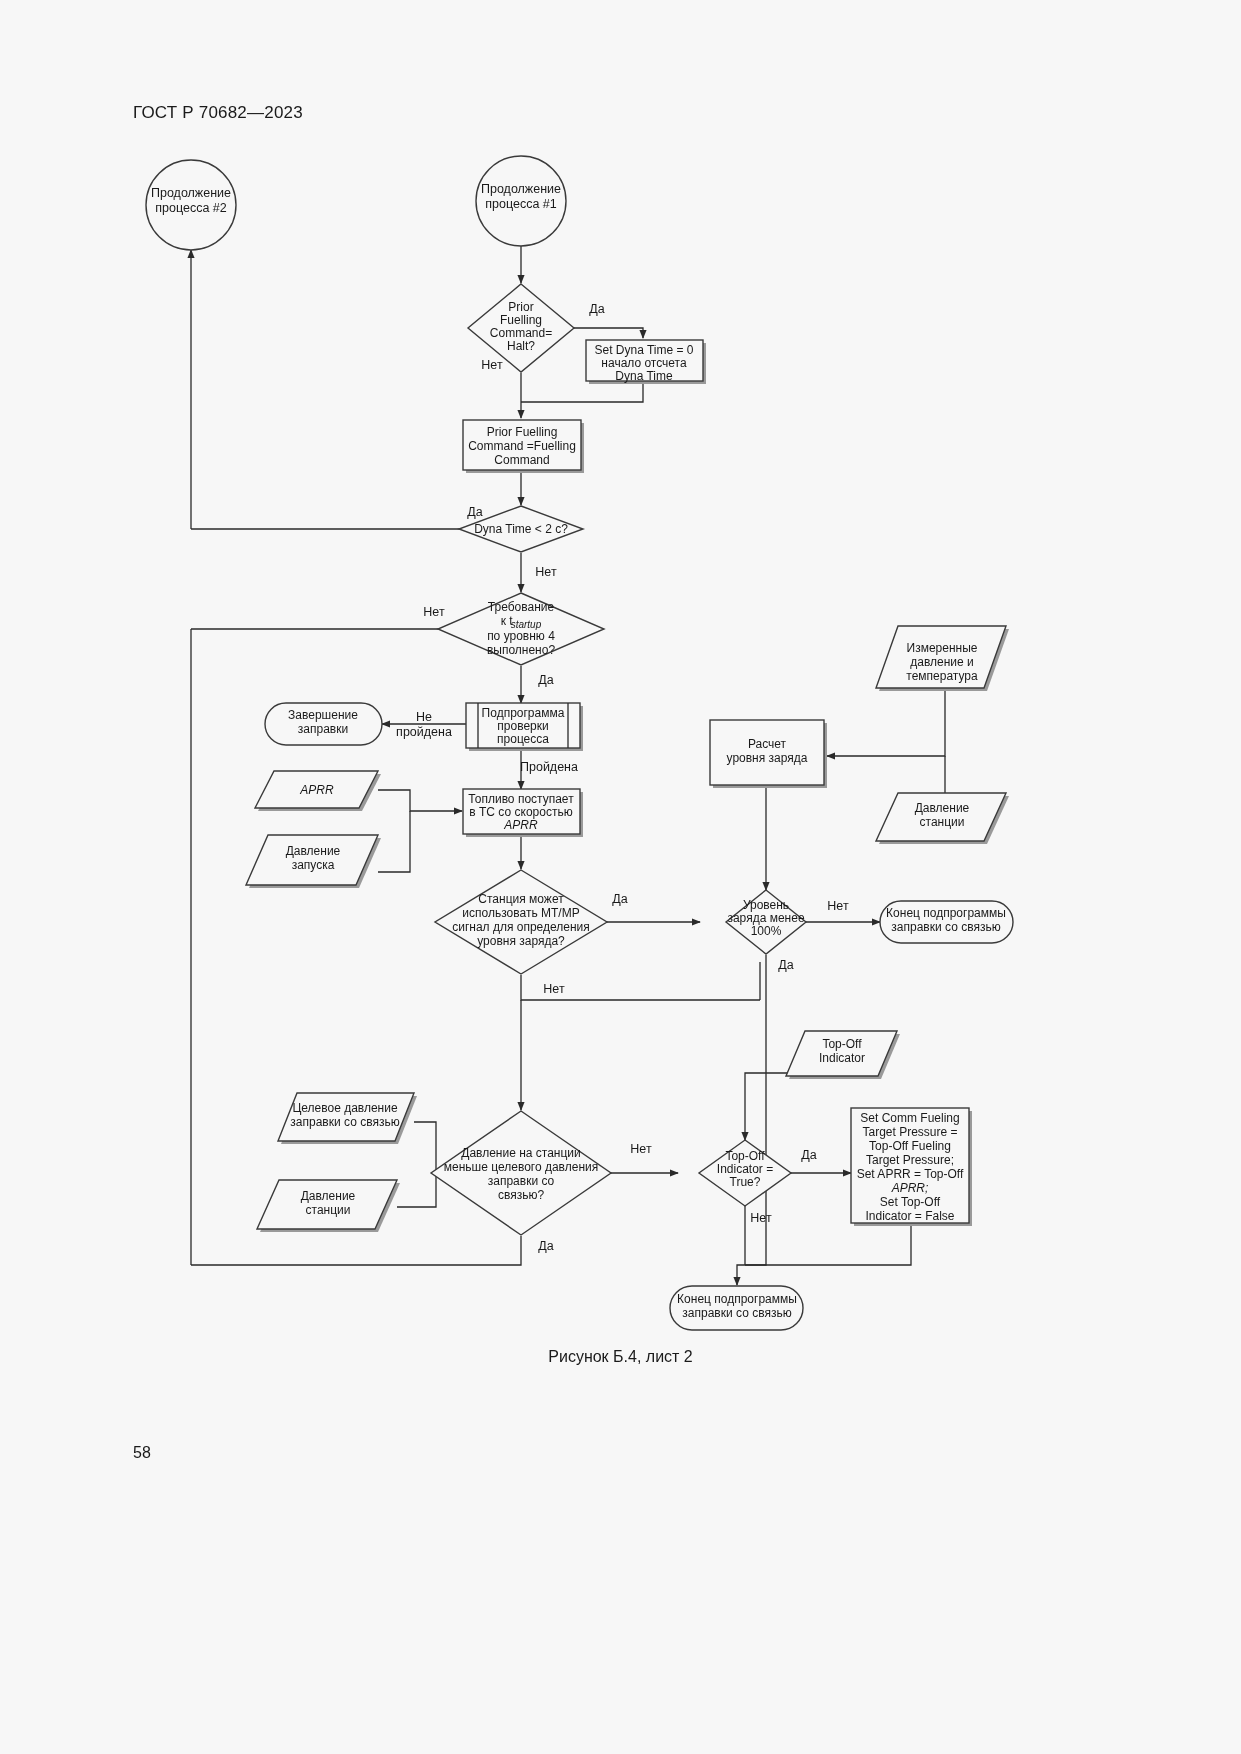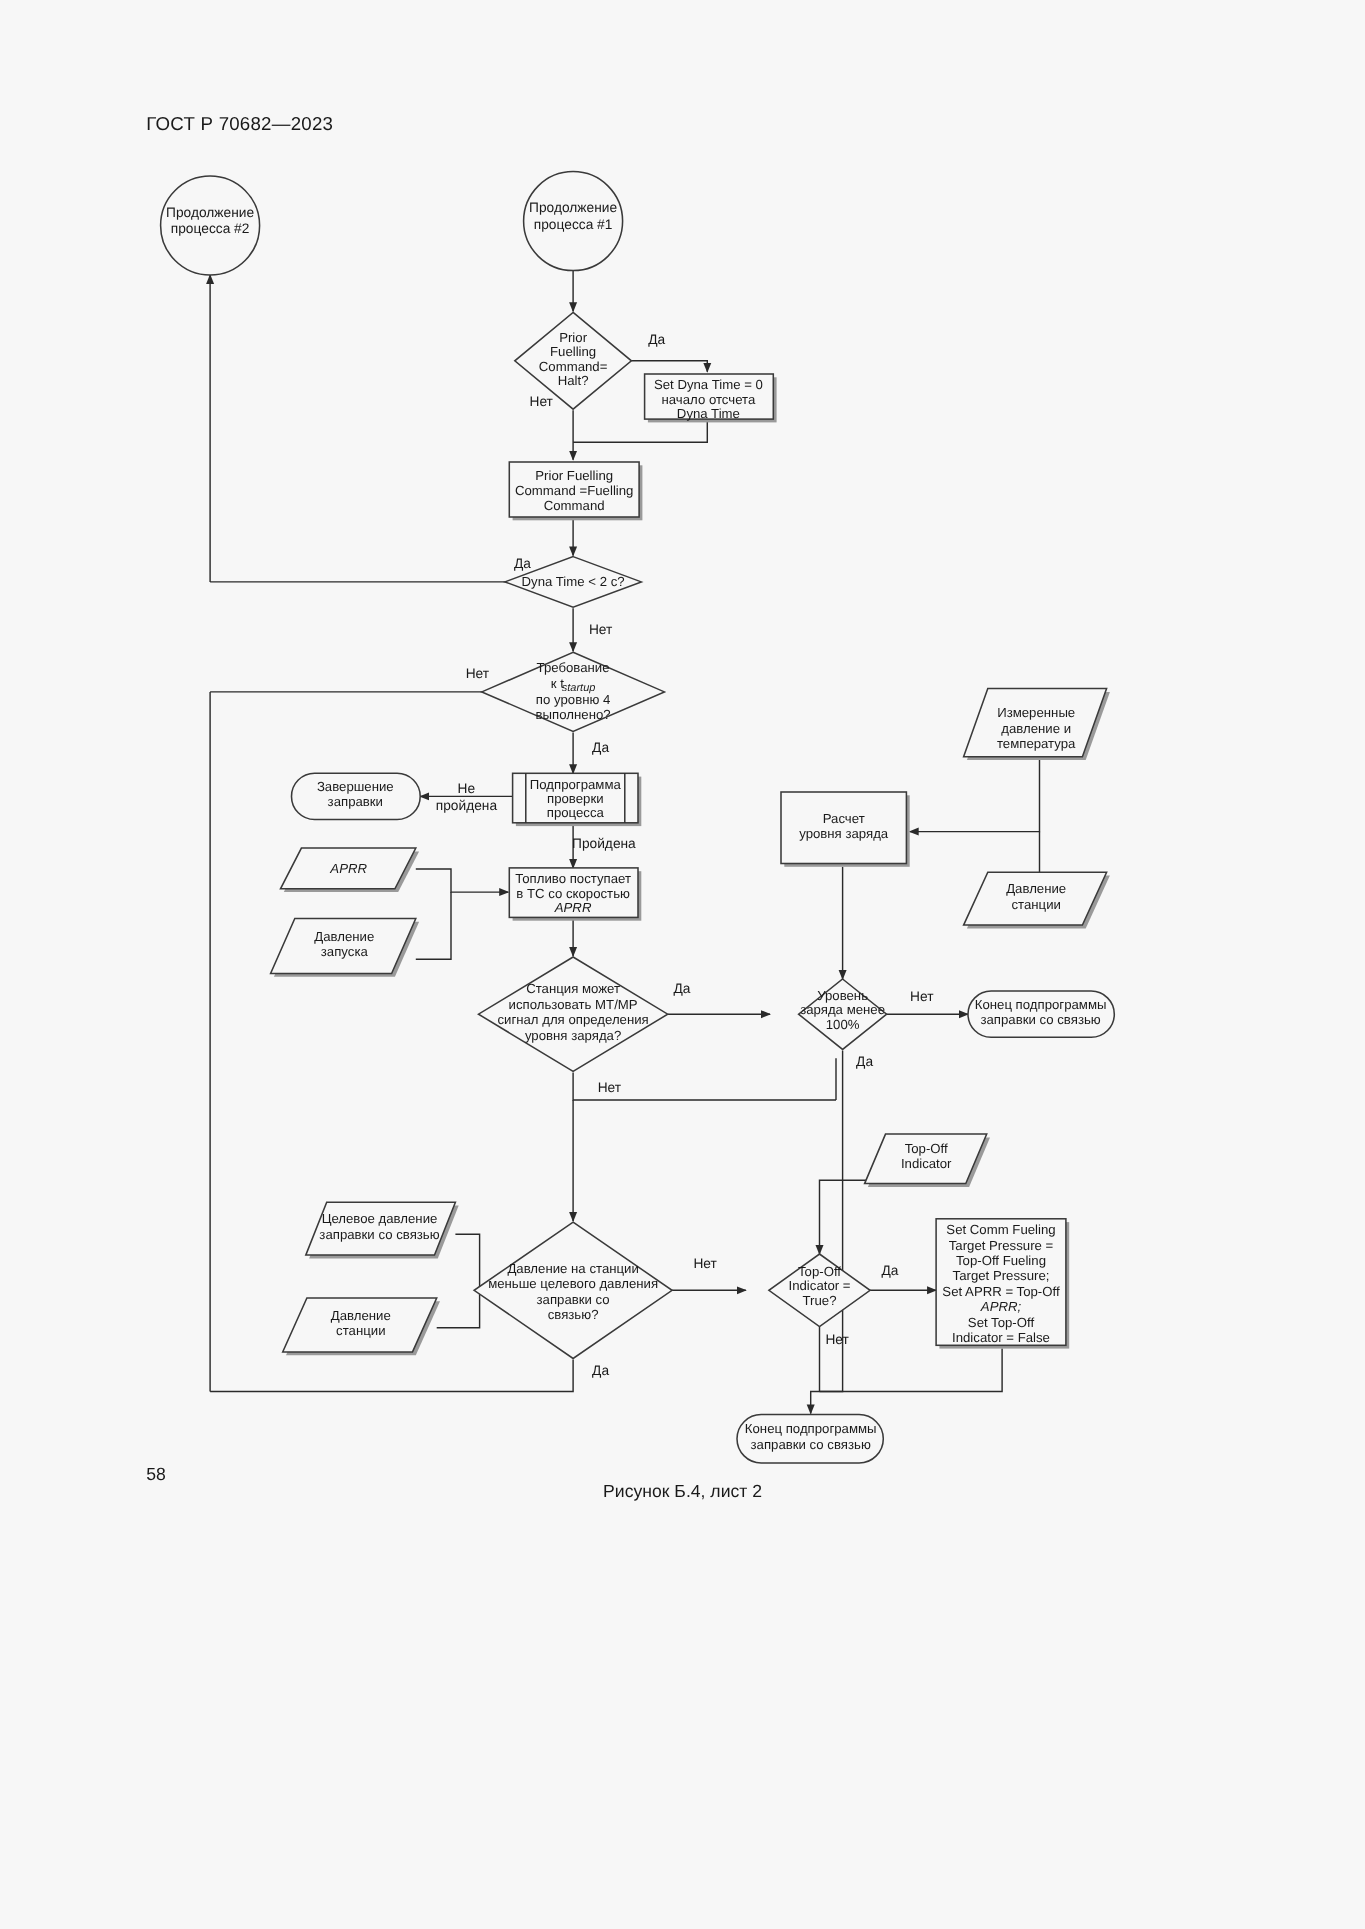--- a/index.html
+++ b/index.html
@@ -13,21 +13,21 @@
   }
   #doc-header{
     position:absolute;left:133px;top:103px;
     font-size:17px;font-weight:normal;letter-spacing:0.2px;
   }
   #figure-caption{
     position:absolute;left:0;top:1348px;width:1241px;
     text-align:center;font-size:16px;
   }
   #page-number{
-    position:absolute;left:133px;top:1332px;
+    position:absolute;left:133px;top:1444px;
     font-size:16px;
   }
   #flow-svg{position:absolute;left:0;top:0;}
   svg text{font-family:"Liberation Sans","DejaVu Sans",sans-serif;fill:#1a1a1a;}
   .shape{fill:#f7f7f7;stroke:#3a3a3a;stroke-width:1.4;}
   .shadow{fill:#9a9a9a;stroke:none;}
   .lbl{font-size:12.5px;text-anchor:middle;}
   .lbl-s{font-size:12px;text-anchor:middle;}
   .edge-lbl{font-size:12.5px;text-anchor:middle;}
   .conn{stroke:#2a2a2a;stroke-width:1.3;fill:none;}

